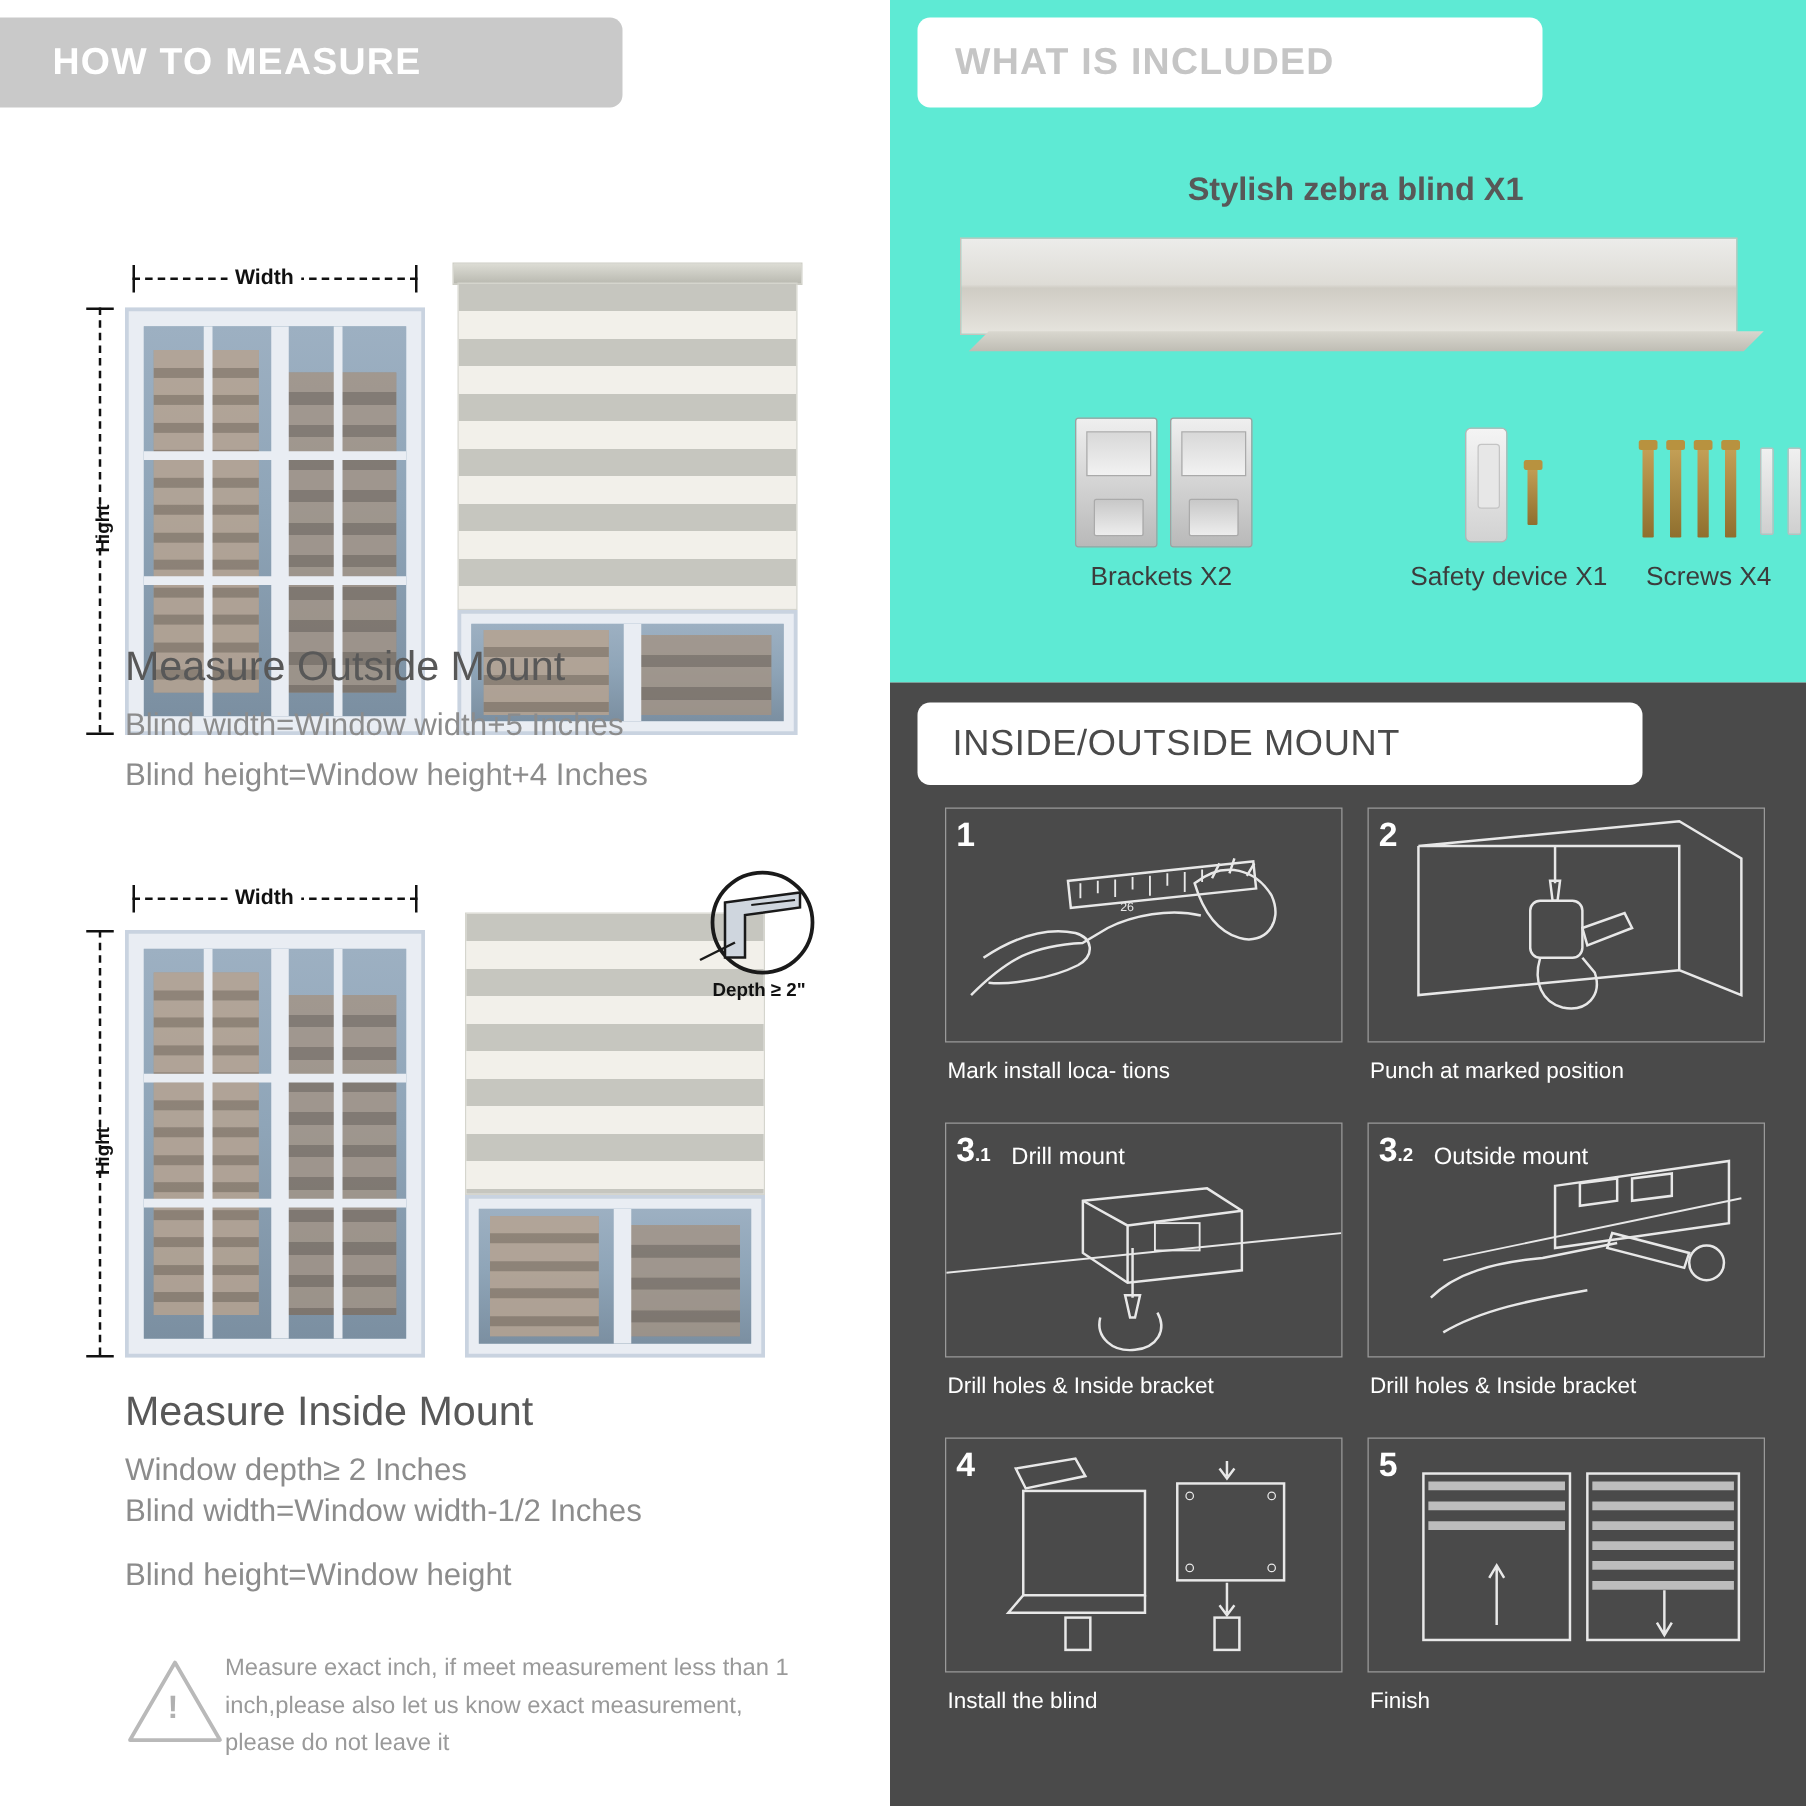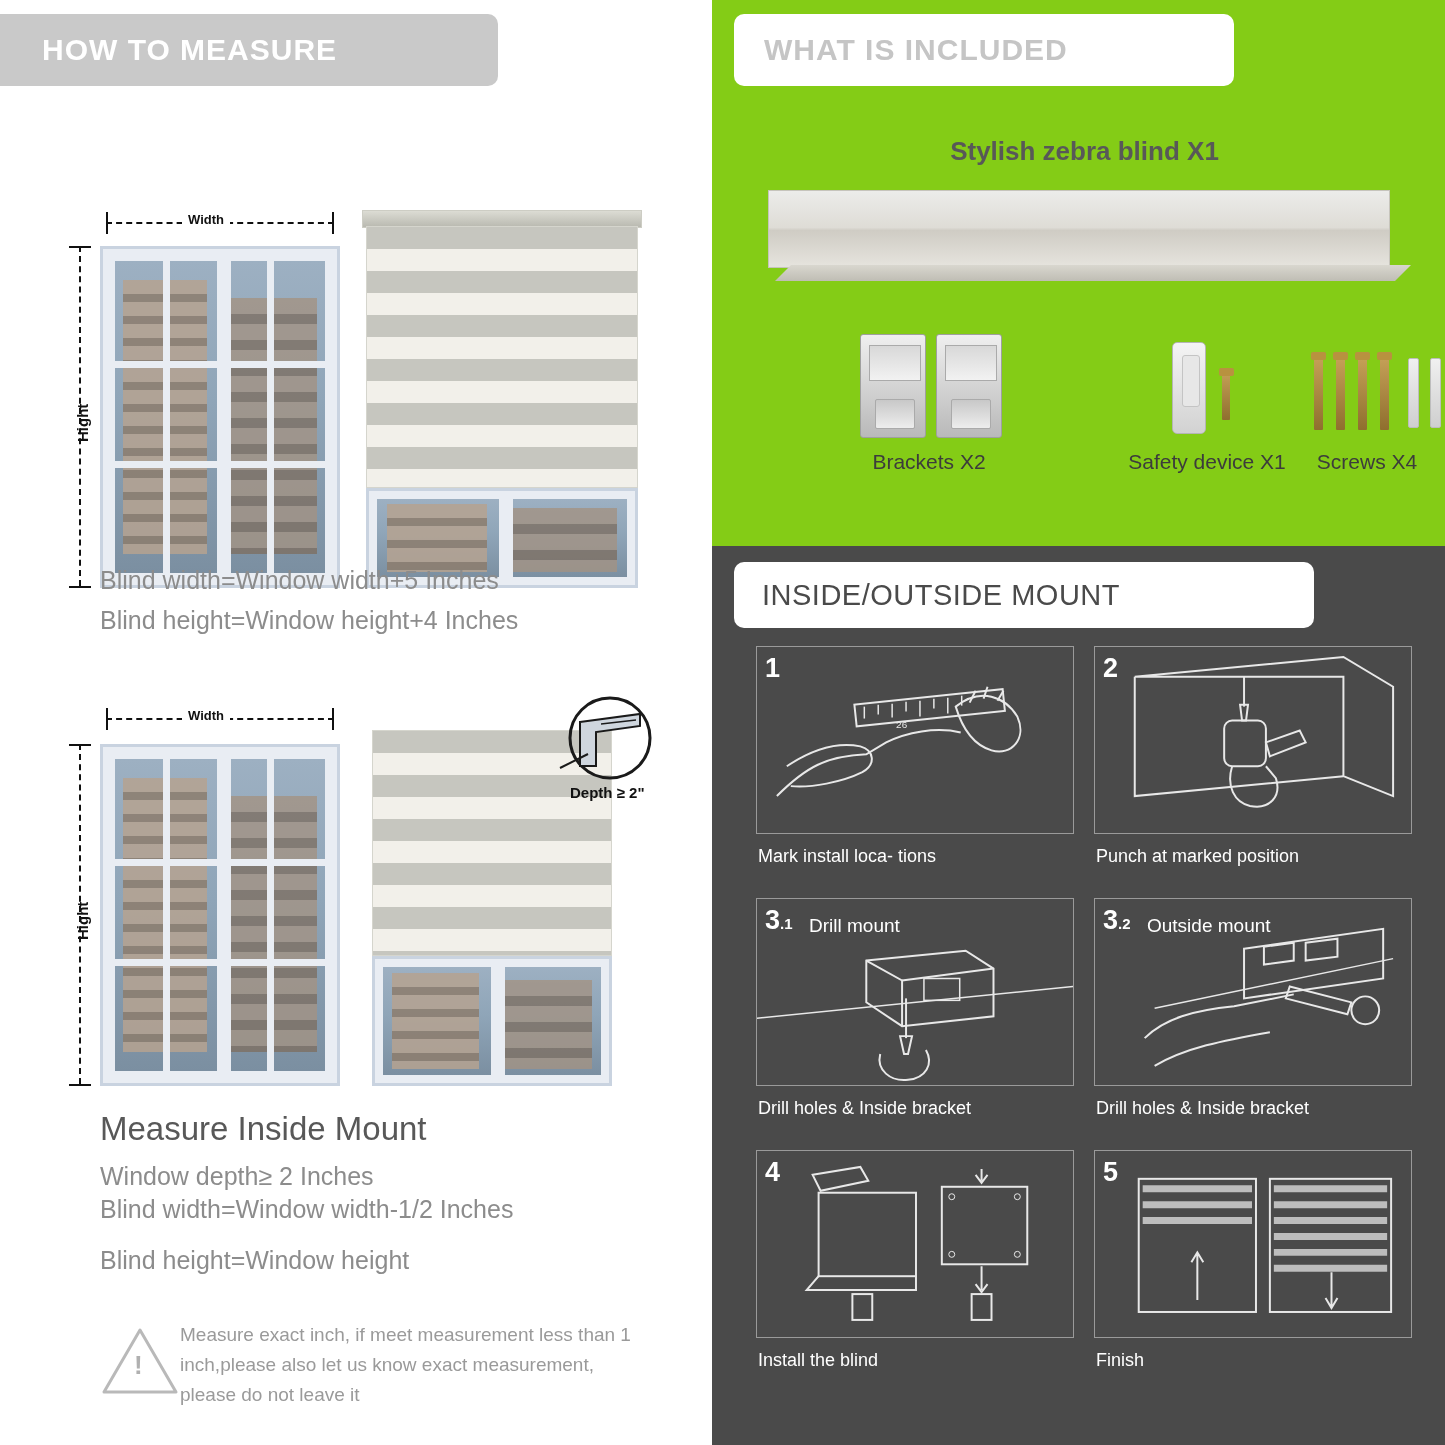--- a/index.html
+++ b/index.html
@@ -85,21 +85,21 @@
   }
   .dash-h {
     position:absolute; height:0; border-top:2px dashed #111;
   }
   .dash-v {
     position:absolute; width:0; border-left:2px dashed #111;
   }
   .tick-v { position:absolute; width:2px; background:#111; }
   .tick-h { position:absolute; height:2px; background:#111; }
   .lbl-width {
-    position:absolute; font-size:13px; color:#111; font-weight:bold;
+    position:absolute; font-size:17px; color:#111; font-weight:bold;
     background:#fff; padding:0 6px;
   }
   .lbl-height {
     position:absolute; font-size:15px; color:#111; font-weight:bold;
     transform:rotate(-90deg); transform-origin:left top; white-space:nowrap;
   }
 
   .heading {
     position:absolute; font-size:33px; color:#585858; font-weight:normal;
   }
@@ -109,21 +109,21 @@
 
   .warn-box { position:absolute; left:100px; top:1320px; width:560px; }
   .warn-text {
     position:absolute; left:80px; top:0; width:470px;
     font-size:19px; color:#9a9a9a; line-height:30px;
   }
 
   
   .right-top {
     position:absolute; left:712px; top:0; width:733px; height:546px;
-    background:#84cc16;
+    background:#5eead4;
   }
   .banner-white {
     position:absolute; left:22px; top:14px; width:500px; height:72px;
     background:#ffffff; border-radius:10px;
     display:flex; align-items:center; padding-left:30px;
     font-size:30px; font-weight:bold; letter-spacing:1px; color:#c5c5c5;
   }
   .prod-title {
     position:absolute; left:0; right:0; top:136px;
     text-align:center; font-size:26px; font-weight:bold; color:#585858;margin-left:12px;
@@ -250,20 +250,21 @@
           <div class="win-inner" style="inset:8px;">
             <div class="bldg"></div>
             <div class="mullions">
               <div class="mullion-thick" style="left:122px;"></div>
             </div>
           </div>
         </div>
       </div>
     </div>
 
+    <div class="heading" style="left:100px; top:514px;">Measure Outside Mount</div>
     <div class="subline" style="left:100px; top:566px;">Blind width=Window width+5 Inches</div>
     <div class="subline" style="left:100px; top:606px;">Blind height=Window height+4 Inches</div>
 
     <div class="measure-block" style="left:0;top:696px;width:712px;height:400px;">
 
       <div class="dash-h" style="left:106px; top:22px; width:228px;"></div>
       <div class="tick-v" style="left:106px; top:12px; height:22px;"></div>
       <div class="tick-v" style="left:332px; top:12px; height:22px;"></div>
       <div class="lbl-width" style="left:182px; top:12px;">Width</div>
 

